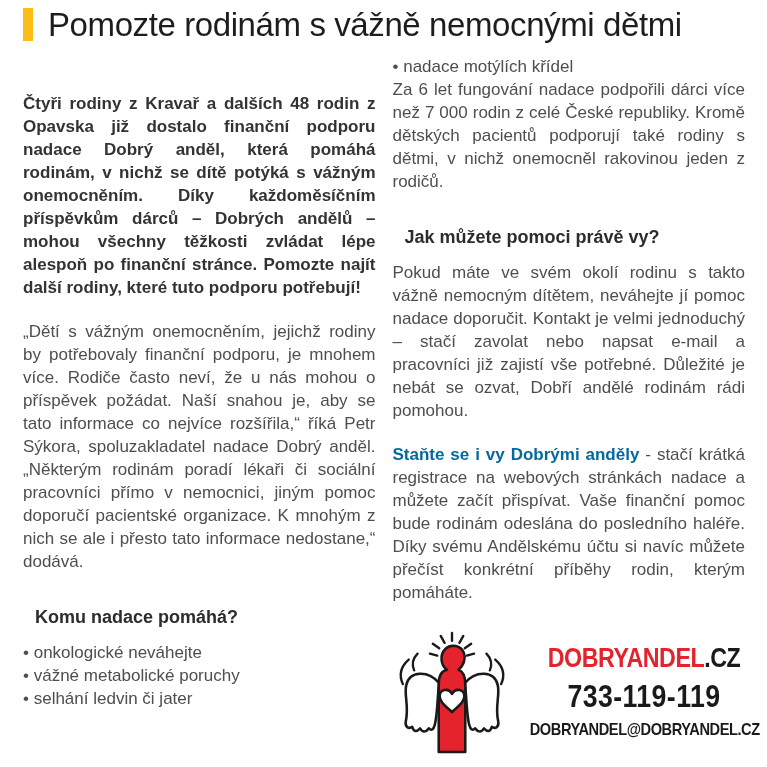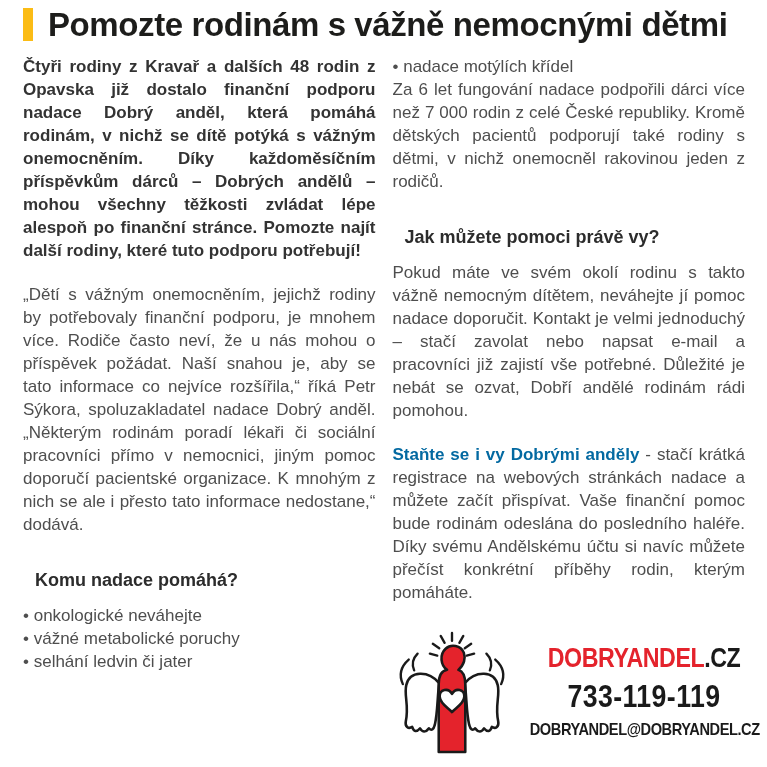--- a/index.html
+++ b/index.html
@@ -7,33 +7,33 @@
     width:767px;height:767px;overflow:hidden;
     font-family:"Liberation Sans", sans-serif;
     -webkit-font-smoothing:antialiased;
   }
   .page{padding:8px 22px 0 23px;}
 
   
   .header{display:flex;align-items:stretch;}
   .accent-bar{width:10px;background:var(--accent);margin-right:15px;flex:none;}
   .title{
-    margin:0;font-size:33px;line-height:33px;font-weight:700;
+    margin:0;font-size:33px;line-height:33px;font-weight:400;
     color:#1d1d1b;letter-spacing:-0.4px;
   }
 
   
   .cols{display:flex;gap:17px;margin-top:14px;}
   .col{flex:1;min-width:0;}
 
   .body-text{
     margin:0;font-size:17px;line-height:23px;color:#4e4e4e;
     text-align:justify;
   }
-  .intro{font-weight:700;color:#333333;}
+  .intro{font-weight:700;color:#333333;margin-top:37px;}
   .gap{height:21px;}
   .section-heading{
     margin:12px;font-size:18px;line-height:23px;font-weight:700;color:#2c2c2c;
   }
   .bullet{ text-align:left; }
   .bullet::before{content:"\2022\00a0";}
   .bold-lead{font-weight:700;color:#0369a1;}
 
   
   .logo-row{display:flex;align-items:center;margin-top:24px;}

